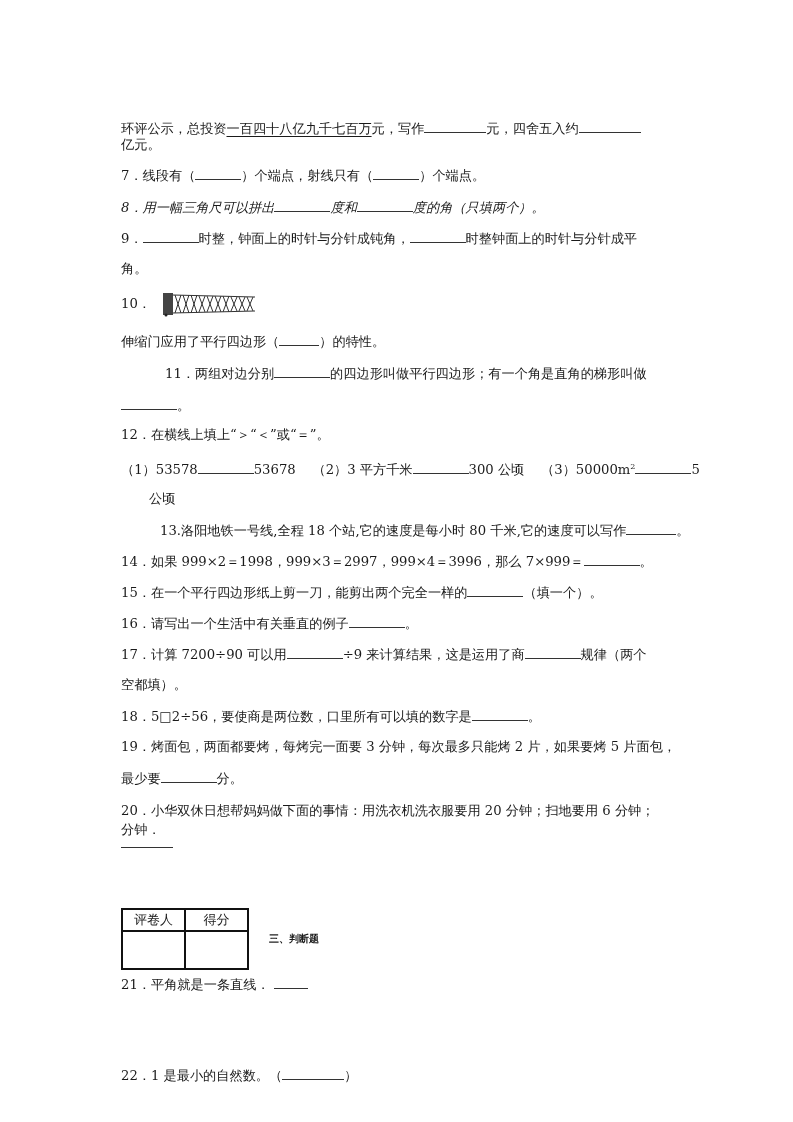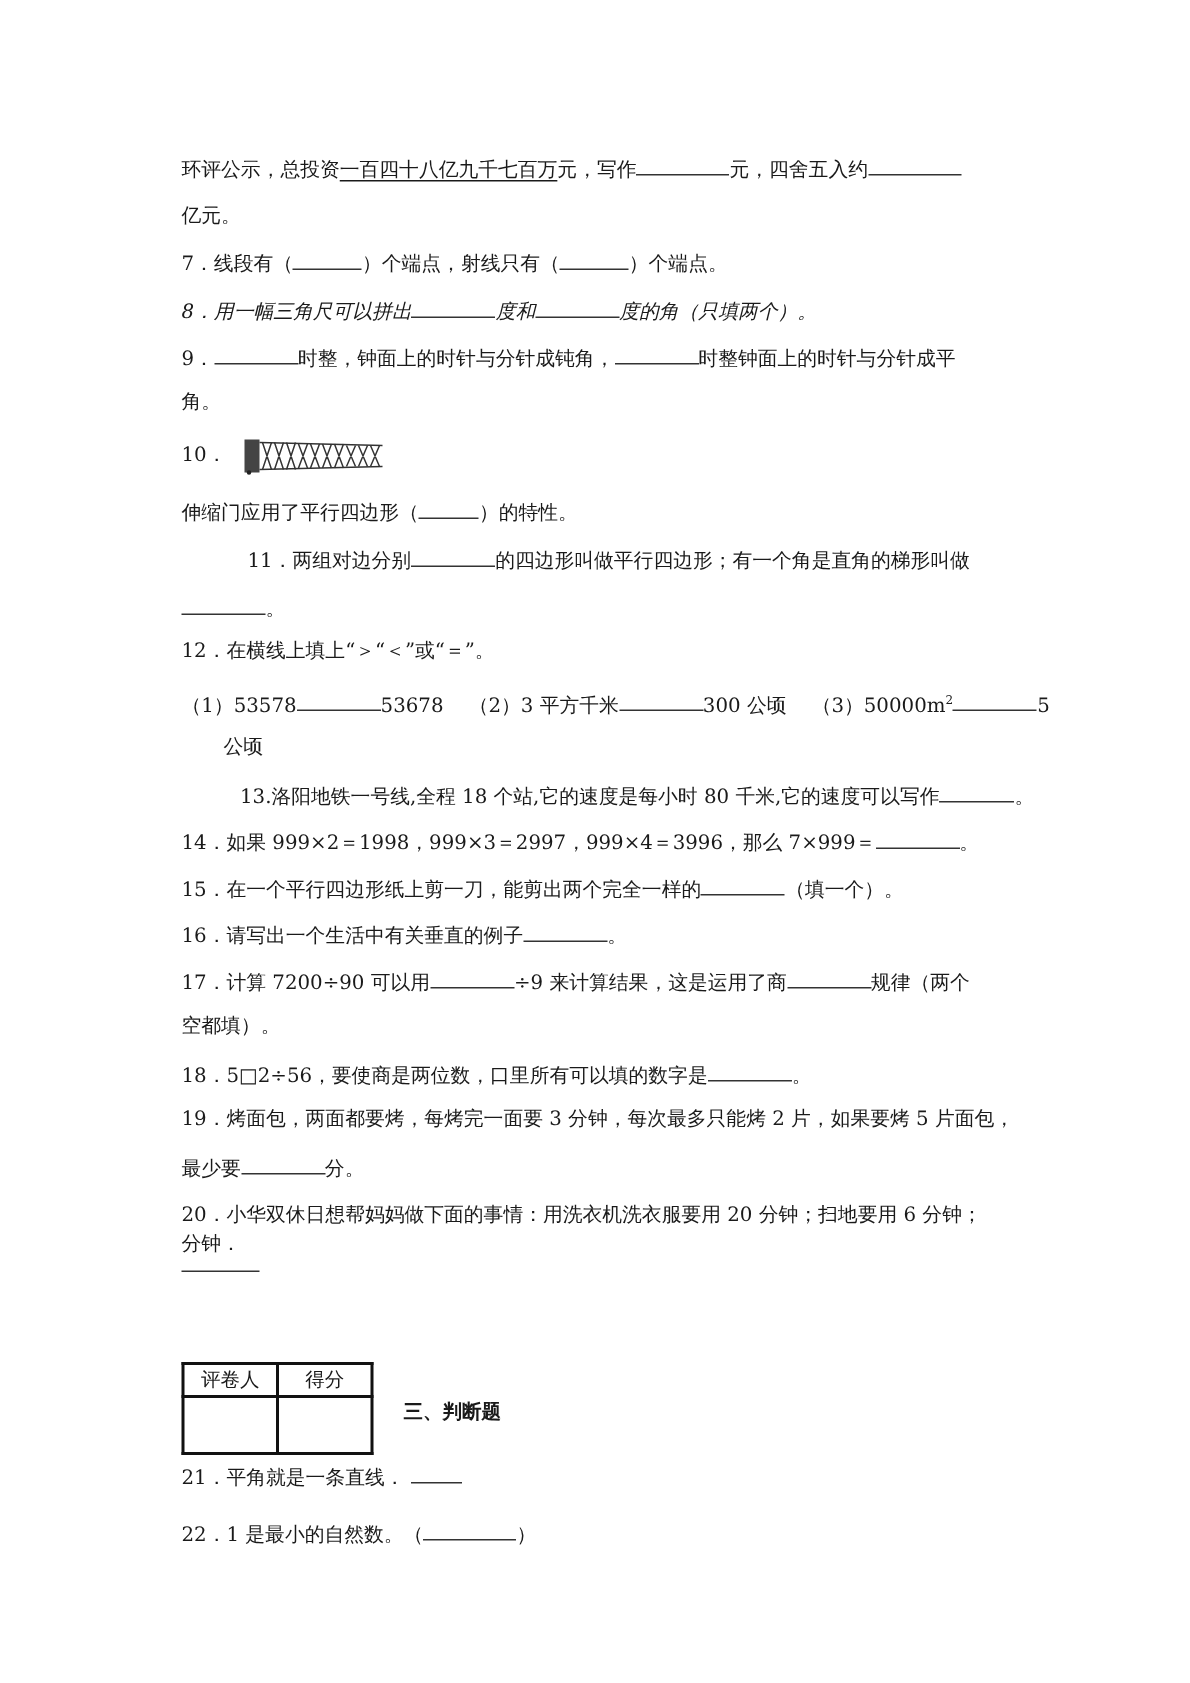--- a/index.html
+++ b/index.html
@@ -6,27 +6,27 @@
   body { width:793px; height:1122px; position:relative; overflow:hidden;
          font-family: "DejaVu Serif", "Liberation Serif", serif; color:#1a1a1a; }
   .line { position:absolute; left:121px; font-size:13.2px; line-height:16px; white-space:nowrap; }
   .blank { display:inline-block; border-bottom:1px solid #333; height:12px; vertical-align:baseline; }
   .ul { text-decoration: underline; text-underline-offset:3px; }
   .sup { font-size:8px; vertical-align:super; }
   .score-table { position:absolute; left:121px; top:908px; border-collapse:collapse; }
   .score-table td { border:2px solid #111; width:61px; text-align:center; font-size:13px; padding:0; }
   .score-table tr.head td { height:20px; }
   .score-table tr.body td { height:36px; }
-  .section-title { position:absolute; left:269px; top:932px; font-family:"DejaVu Sans","Liberation Sans",sans-serif; font-weight:bold; font-size:13px; }
+  .section-title { position:absolute; left:269px; top:932px; font-family:"DejaVu Sans","Liberation Sans",sans-serif; font-weight:bold; font-size:10px; }
   .door-img { display:inline-block; width:96px; height:26px; vertical-align:middle; margin-left:6px; }
 </style>
 </head>
 <body>
 
-<div class="line" style="top:104px;text-align:center;">
+<div class="line" style="top:120px;text-align:center;">
   <span>环评公示，总投资</span><span class="ul">一百四十八亿九千七百万</span><span>元，写作</span><span class="blank" style="width:62px"></span><span>元，四舍五入约</span><span class="blank" style="width:62px"></span>
 </div>
 <div class="line" style="top:137px;">亿元。</div>
 
 <div class="line" style="top:167px;">
   <span>7．</span><span>线段有（</span><span class="blank" style="width:46px"></span><span>）个端点，射线只有（</span><span class="blank" style="width:46px"></span><span>）个端点。</span>
 </div>
 
 <div class="line" style="top:199px;font-style:italic;">
   <span>8．</span><span>用一幅三角尺可以拼出</span><span class="blank" style="width:56px"></span><span>度和</span><span class="blank" style="width:56px"></span><span>度的角（只填两个）。</span>
@@ -119,15 +119,15 @@
     <td></td>
   </tr>
 </tbody>
   </table>
 <div class="section-title">三、判断题</div>
 
 <div class="line" style="top:976px;">
   <span>21．</span><span>平角就是一条直线．</span>&nbsp;<span class="blank" style="width:34px"></span>
 </div>
 
-<div class="line" style="top:1014px;">
+<div class="line" style="top:1067px;">
   <span>22．</span><span>1 是最小的自然数。（</span><span class="blank" style="width:62px"></span><span>）</span>
 </div>
 
 </body></html>

